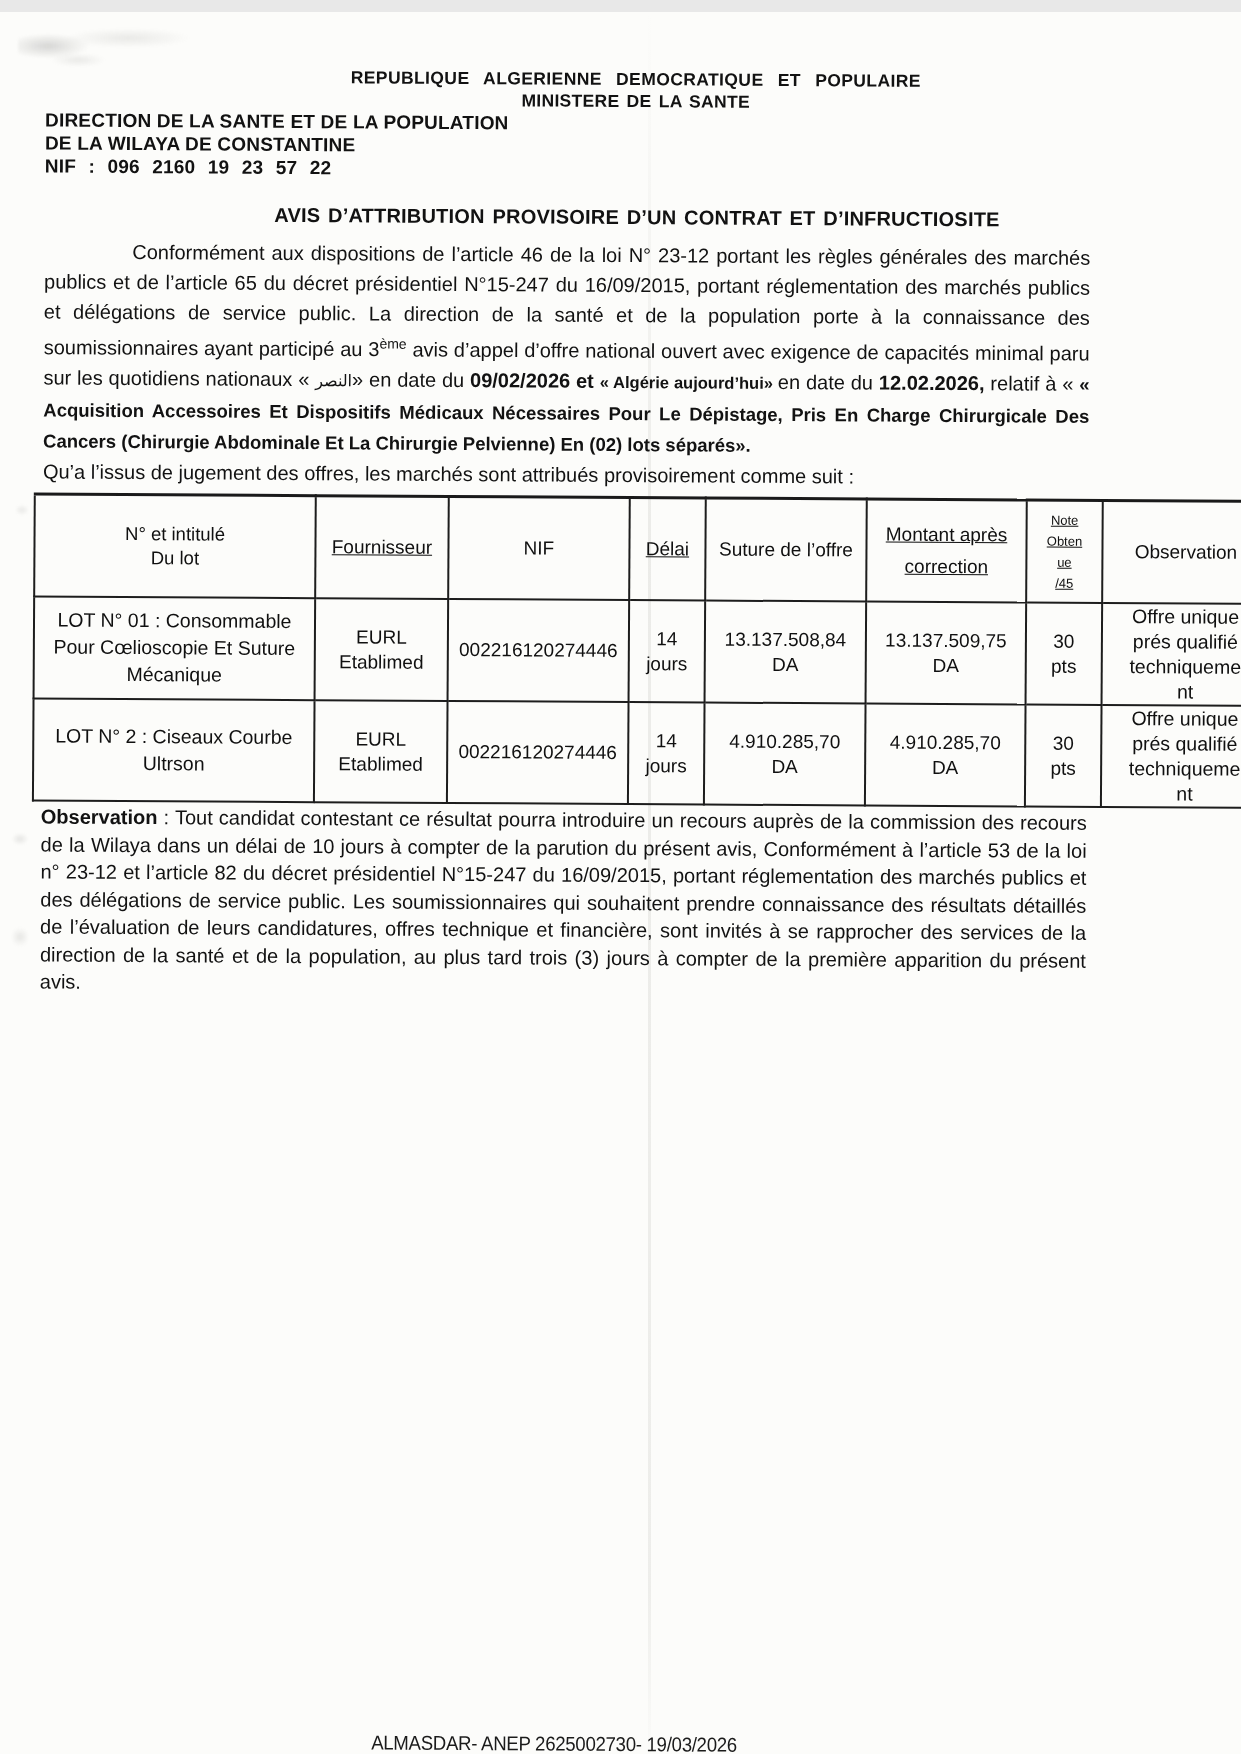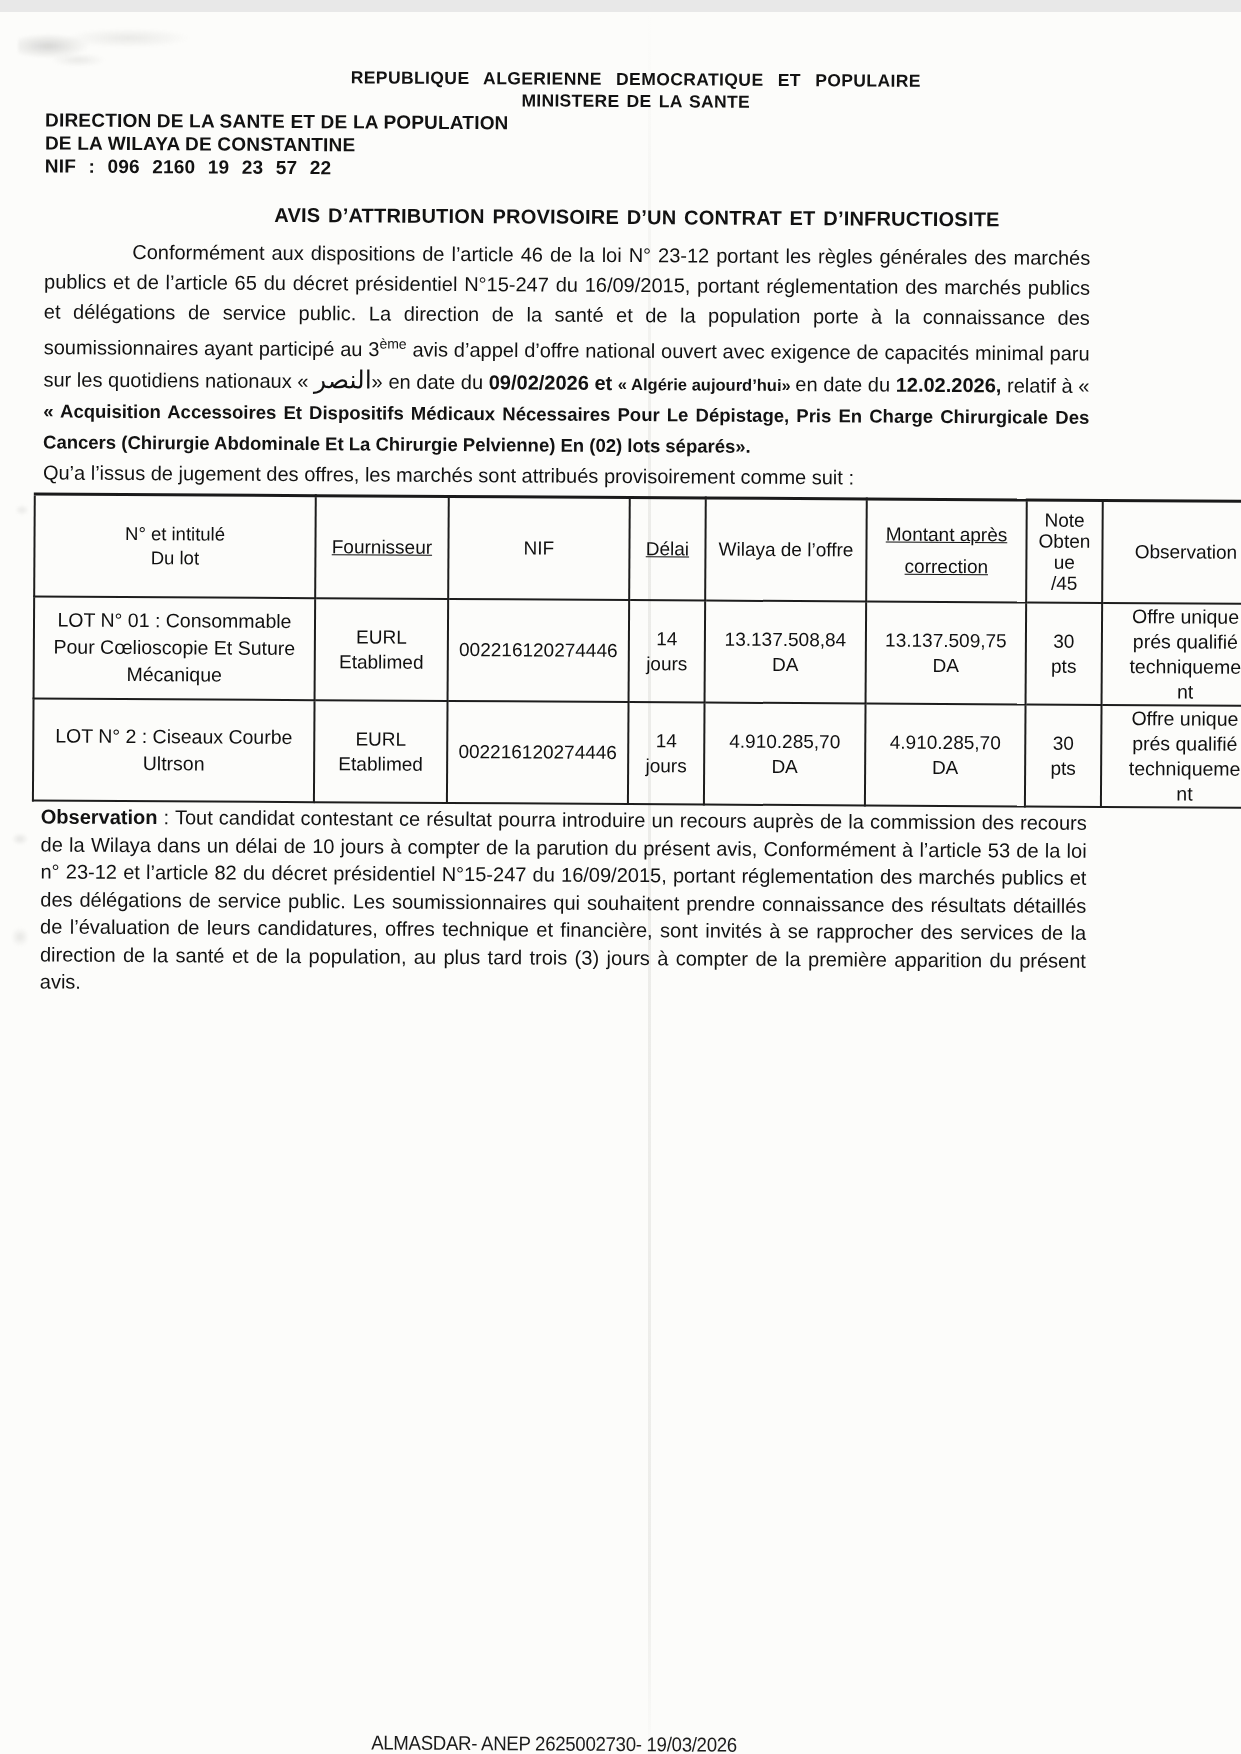--- a/index.html
+++ b/index.html
@@ -32,21 +32,21 @@
   
   .intro{
     position:absolute;top:228px;left:42px;width:1046px;
     font-size:20px;line-height:30px;
     text-align:justify;
   }
   .intro .indent{display:inline-block;width:88px;}
   .b{font-weight:bold;}
   .news2{font-weight:bold;font-size:16.5px;}
   .subject{font-weight:bold;font-size:18.5px;}
-  .arabic{font-family:Liberation Sans, sans-serif;font-size:25px;}
+  .arabic{font-family:Liberation Sans, sans-serif;font-size:16px;}
   sup.sml{font-size:14px;}
   .closing{margin-top:0;text-align:left;}
   
   table.award{
     position:absolute;left:33px;top:484px;
     border-collapse:collapse;table-layout:fixed;
     width:1235px;
     font-size:19px;color:#101010;
   }
   table.award td,table.award th{
@@ -60,21 +60,21 @@
   table.award tr.hdr{height:102px;}
   table.award tr.r1{height:100px;}
   table.award tr.r2{height:96px;}
   table.award{border-top:3px solid #1a1a1a;}
   th.h-lot{font-size:18.5px;line-height:24px;}
   th.h-four{font-size:19px;text-decoration:underline;}
   th.h-nif{padding-top:16px;}
   th.h-delai{vertical-align:top;padding-top:24px;text-decoration:underline;}
   th.h-mont{vertical-align:bottom;padding-bottom:10px;}
   th.h-montc{padding-top:12px;line-height:32px;text-decoration:underline;}
-  th.h-note{font-size:19px;line-height:21px;}
+  th.h-note{font-size:13px;line-height:21px;text-decoration:underline;}
   th.h-obs{padding-top:18px;}
   td.c-lot{
     text-align:left;padding-left:8px;
     font-weight:bold;font-size:19.5px;line-height:27px;white-space:normal;
   }
   td.c-bold{font-weight:bold;line-height:25px;}
   td.c-obs{font-weight:bold;font-size:19.5px;line-height:25px;padding-left:16px;}
   
   .obs-par{
     position:absolute;top:795px;left:42px;width:1046px;
@@ -144,21 +144,21 @@
           <col style="width:76px">
           <col style="width:167px">
       </colgroup>
       <tbody>
           <tr class="hdr">
         <th class="h-lot">N° et intitulé
 Du lot</th>
         <th class="h-four">Fournisseur</th>
         <th class="h-nif">NIF</th>
         <th class="h-delai">Délai</th>
-        <th class="h-mont">Wilaya de l’offre</th>
+        <th class="h-mont">Suture de l’offre</th>
         <th class="h-montc">Montant après
 correction</th>
         <th class="h-note">Note
 Obten
 ue
 /45</th>
         <th class="h-obs">Observation</th>
       </tr>
       <tr class="r1">
         <td class="c-lot">LOT N° 01 : Consommable Pour Cœlioscopie Et Suture Mécanique</td>

